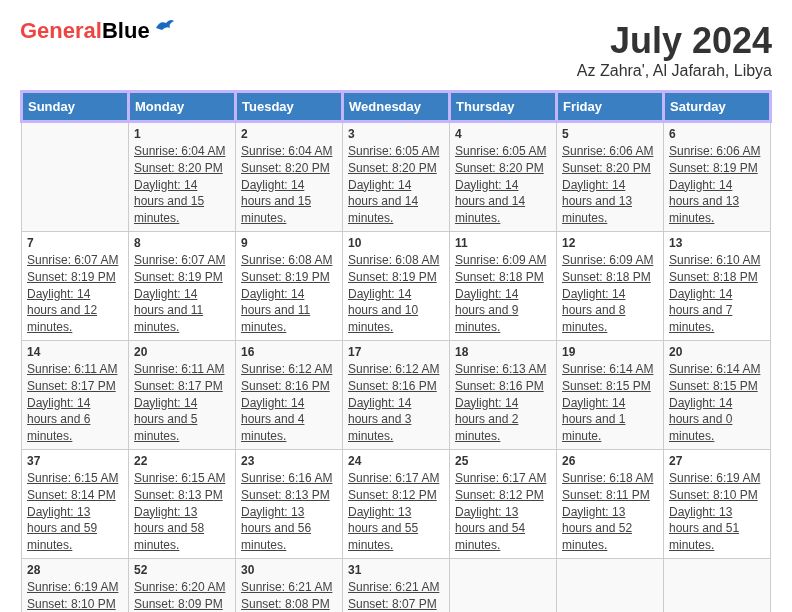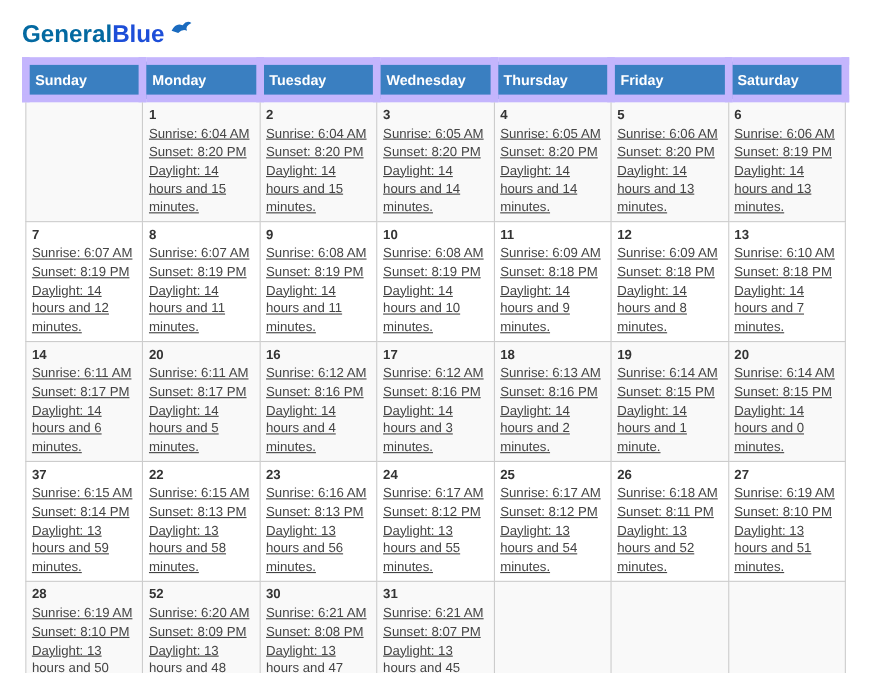--- a/index.html
+++ b/index.html
@@ -20,22 +20,22 @@
       display: flex;
       flex-direction: column;
       align-items: flex-start;
     }
     .logo-text {
       font-size: 22px;
       font-weight: bold;
       color: #333;
       line-height: 1;
     }
-    .logo-text .general { color: #0369a1; }
-    .logo-text .blue { color: #1d4ed8; }
+    .logo-text .general { color: #ef4444; }
+    .logo-text .blue { color: #000000; }
     .title-block {
       text-align: right;
     }
     .month-year {
       font-size: 36px;
       font-weight: bold;
       color: #333;
     }
     .location {
       font-size: 16px;
@@ -45,21 +45,21 @@
       width: 100%;
       border-collapse: collapse;
     }
     thead tr th {
       background-color: #3a7fc1;
       color: white;
       font-size: 13px;
       font-weight: bold;
       padding: 6px 5px;
       text-align: left;
-      border: 7px solid #c4b5fd;
+      border: 3px solid #c4b5fd;
     }
     tbody tr td {
       border: 1px solid #ccc;
       vertical-align: top;
       padding: 4px 5px;
       font-size: 10.5px;
       color: #333;
       width: 14.28%;
       min-height: 80px;
     }
@@ -92,20 +92,24 @@
   <div class="logo">
     <div style="display:flex;align-items:center;gap:2px;">
       <span class="logo-text">
         <span class="general">General</span><span class="blue">Blue</span>
       </span>
       <svg width="22" height="18" viewBox="0 0 22 18" style="margin-left:2px;margin-top:-8px;">
         <path d="M2,10 Q6,2 12,5 Q16,0 20,3 Q14,6 16,10 Q12,8 8,12 Z" fill="#1a6bbf"></path>
       </svg>
     </div>
   </div>
+  <div class="title-block">
+    <div class="month-year">July 2024</div>
+    <div class="location">Az Zahra', Al Jafarah, Libya</div>
+  </div>
 </div>
 
 <table>
   <thead>
     <tr>
     <th>Sunday</th>
         <th>Monday</th>
         <th>Tuesday</th>
         <th>Wednesday</th>
         <th>Thursday</th>

